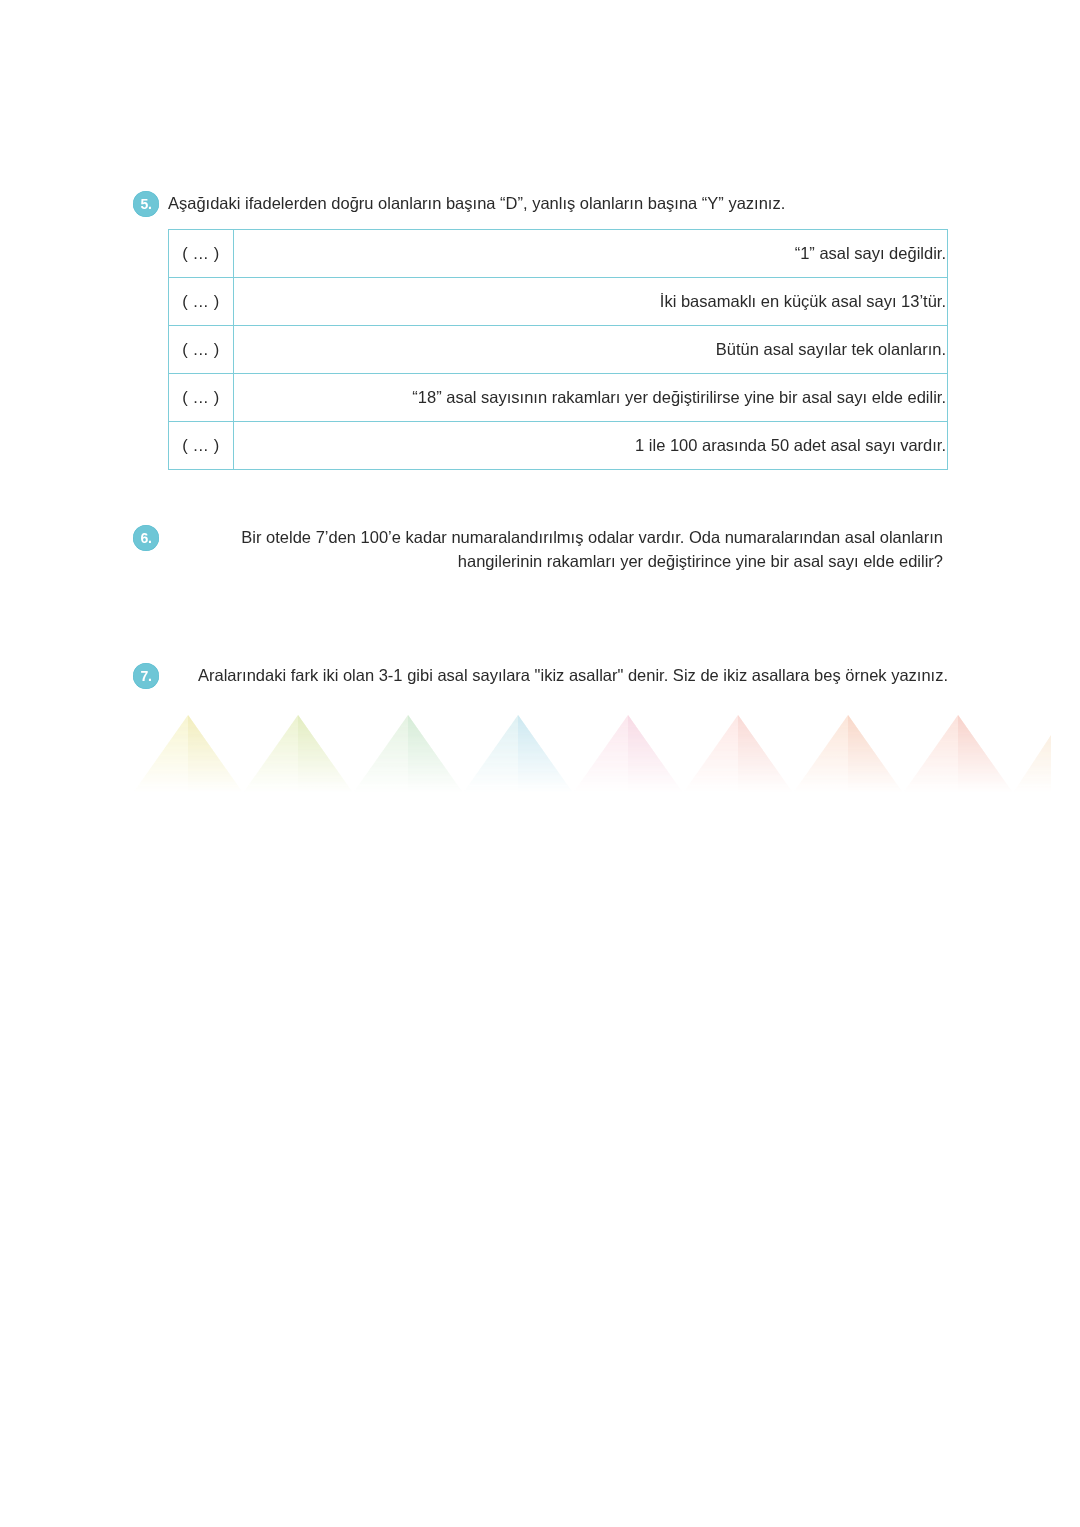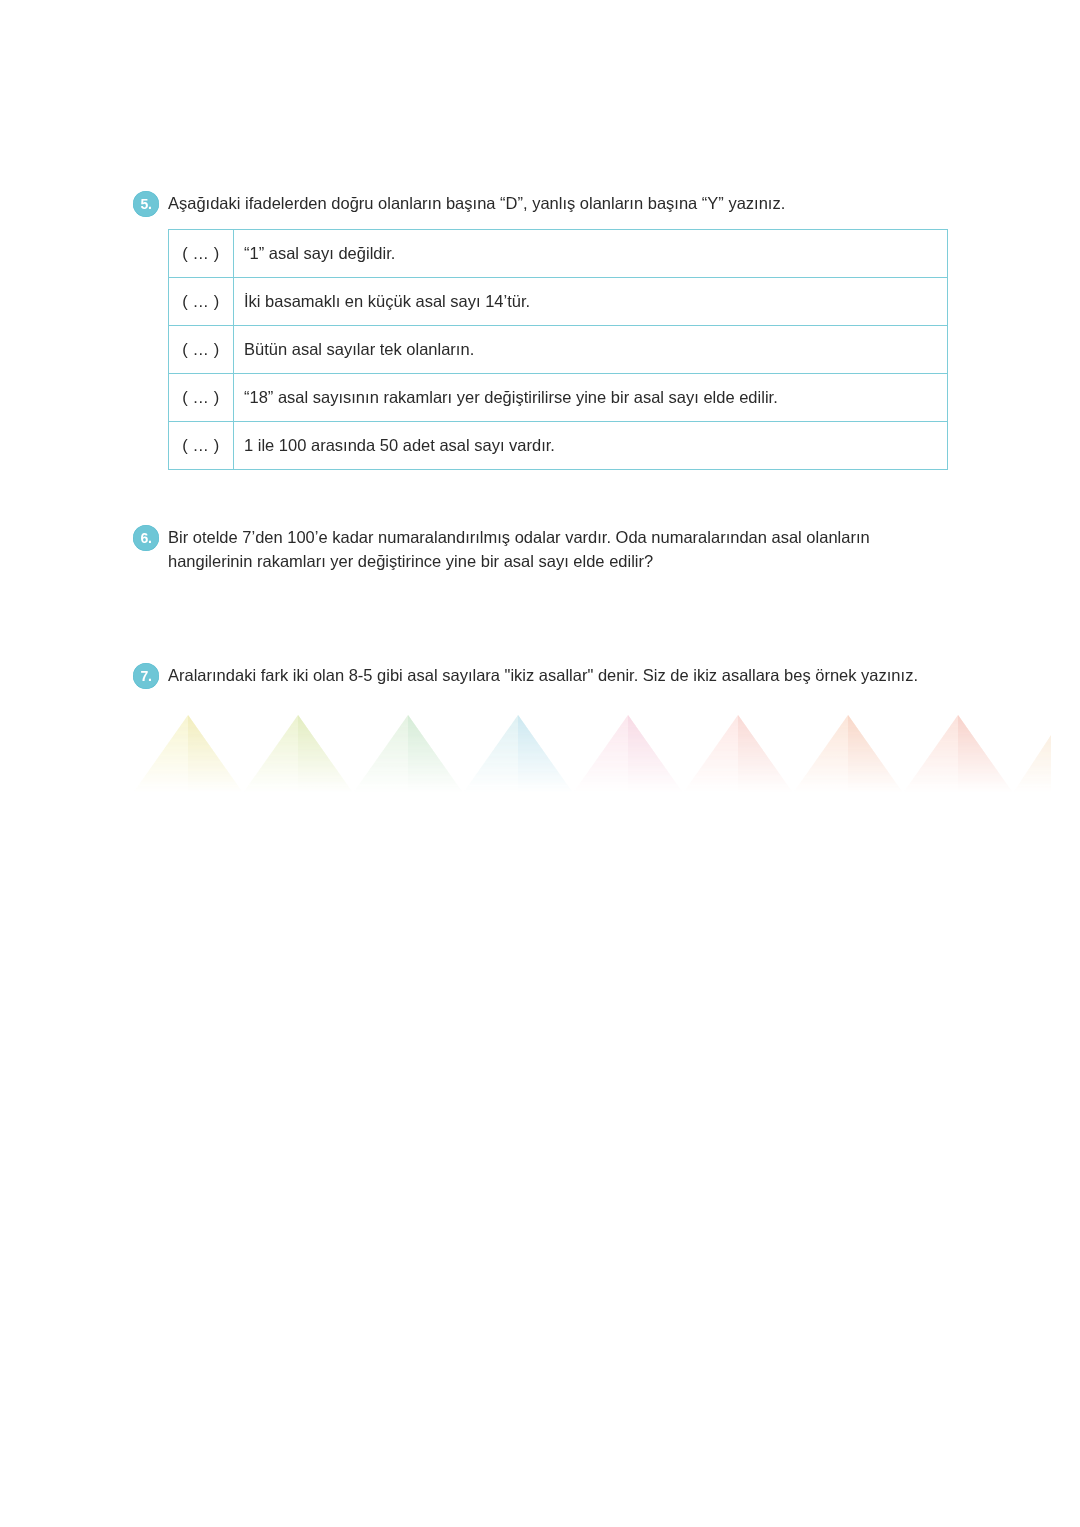--- a/index.html
+++ b/index.html
@@ -55,20 +55,21 @@
     margin-top: 1px;
     letter-spacing: -0.3px;
     box-shadow: 0 0 0 0.5px #5cbdd0 inset;
   }
 
   .qtext {
     font-size: 16.5px;
     line-height: 1.45;
     color: #2a2a2a;
     padding-top: 2px;
+    text-align: right;
   }
 
   
   .tf-table {
     margin-top: 12px;
     margin-left: 35px;
     width: 780px;
     border-collapse: collapse;
     border: 1px solid #7ecdd9;
   }
@@ -80,20 +81,21 @@
     vertical-align: middle;
   }
   .tf-mark {
     width: 62px;
     text-align: center;
     color: #2a2a2a;
     letter-spacing: 0.5px;
   }
   .tf-stmt {
     padding-left: 10px;
+    text-align: right;
   }
 
   .gap-1 { height: 54px; }
   .gap-2 { height: 88px; }
 
   
   .band {
     position: absolute;
     left: 133px;
     top: 705px;
@@ -116,21 +118,21 @@
     </div>
 
     <table class="tf-table">
       <tbody>
         <tr>
           <td class="tf-mark">( ... )</td>
           <td class="tf-stmt">“1” asal sayı değildir.</td>
         </tr>
         <tr>
           <td class="tf-mark">( ... )</td>
-          <td class="tf-stmt">İki basamaklı en küçük asal sayı 14’tür.</td>
+          <td class="tf-stmt">İki basamaklı en küçük asal sayı 13’tür.</td>
         </tr>
         <tr>
           <td class="tf-mark">( ... )</td>
           <td class="tf-stmt">Bütün asal sayılar tek olanların.</td>
         </tr>
         <tr>
           <td class="tf-mark">( ... )</td>
           <td class="tf-stmt">“18” asal sayısının rakamları yer değiştirilirse yine bir asal sayı elde edilir.</td>
         </tr>
         <tr>
@@ -144,21 +146,21 @@
 
     <div class="qblock">
       <div class="qnum">6.</div>
       <div class="qtext" style="width:775px">Bir otelde 7’den 100’e kadar numaralandırılmış odalar vardır. Oda numaralarından asal olanların hangilerinin rakamları yer değiştirince yine bir asal sayı elde edilir?</div>
     </div>
 
     <div class="gap-2"></div>
 
     <div class="qblock">
       <div class="qnum">7.</div>
-      <div class="qtext" style="width:780px">Aralarındaki fark iki olan 8-5 gibi asal sayılara "ikiz asallar" denir. Siz de ikiz asallara beş örnek yazınız.</div>
+      <div class="qtext" style="width:780px">Aralarındaki fark iki olan 3-1 gibi asal sayılara "ikiz asallar" denir. Siz de ikiz asallara beş örnek yazınız.</div>
     </div>
 
   </div>
 
   <div class="band">
     <svg width="918" height="88" viewBox="0 0 918 88" xmlns="http://www.w3.org/2000/svg">
       <defs>
         <linearGradient id="fade" x1="0" y1="0" x2="0" y2="1">
           <stop offset="0%" stop-color="#ffffff" stop-opacity="1"></stop>
           <stop offset="100%" stop-color="#ffffff" stop-opacity="0"></stop>

